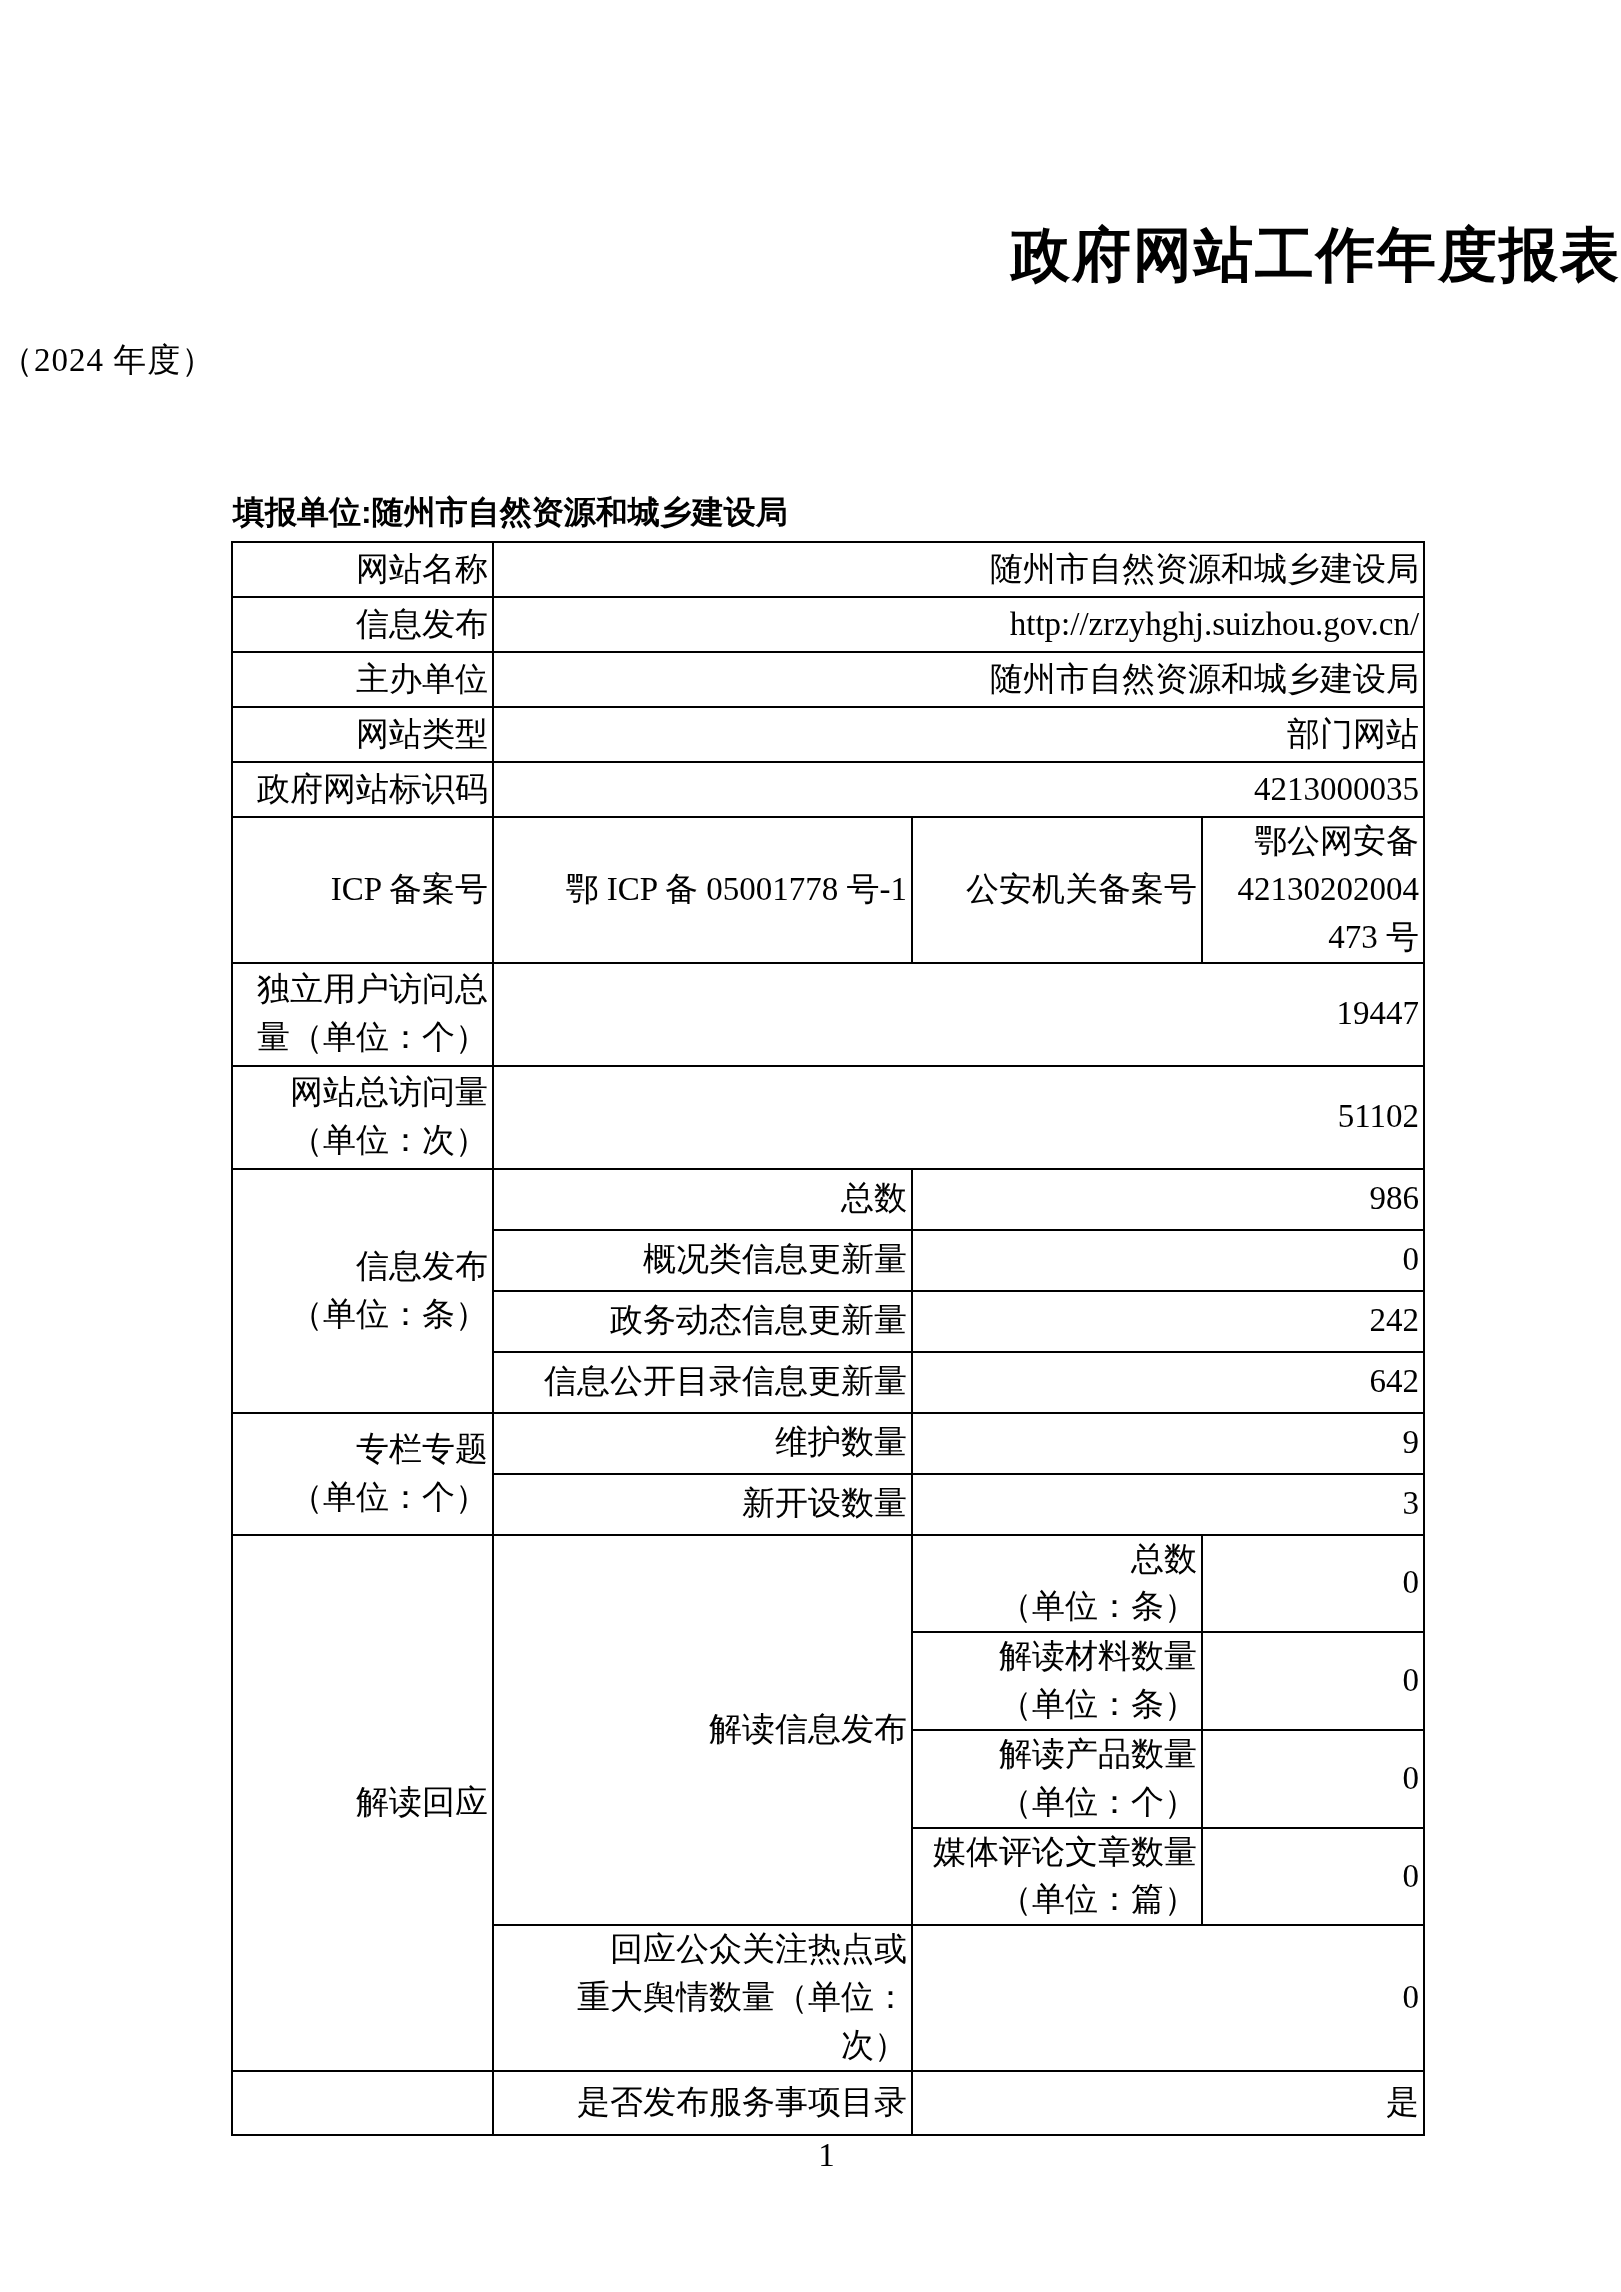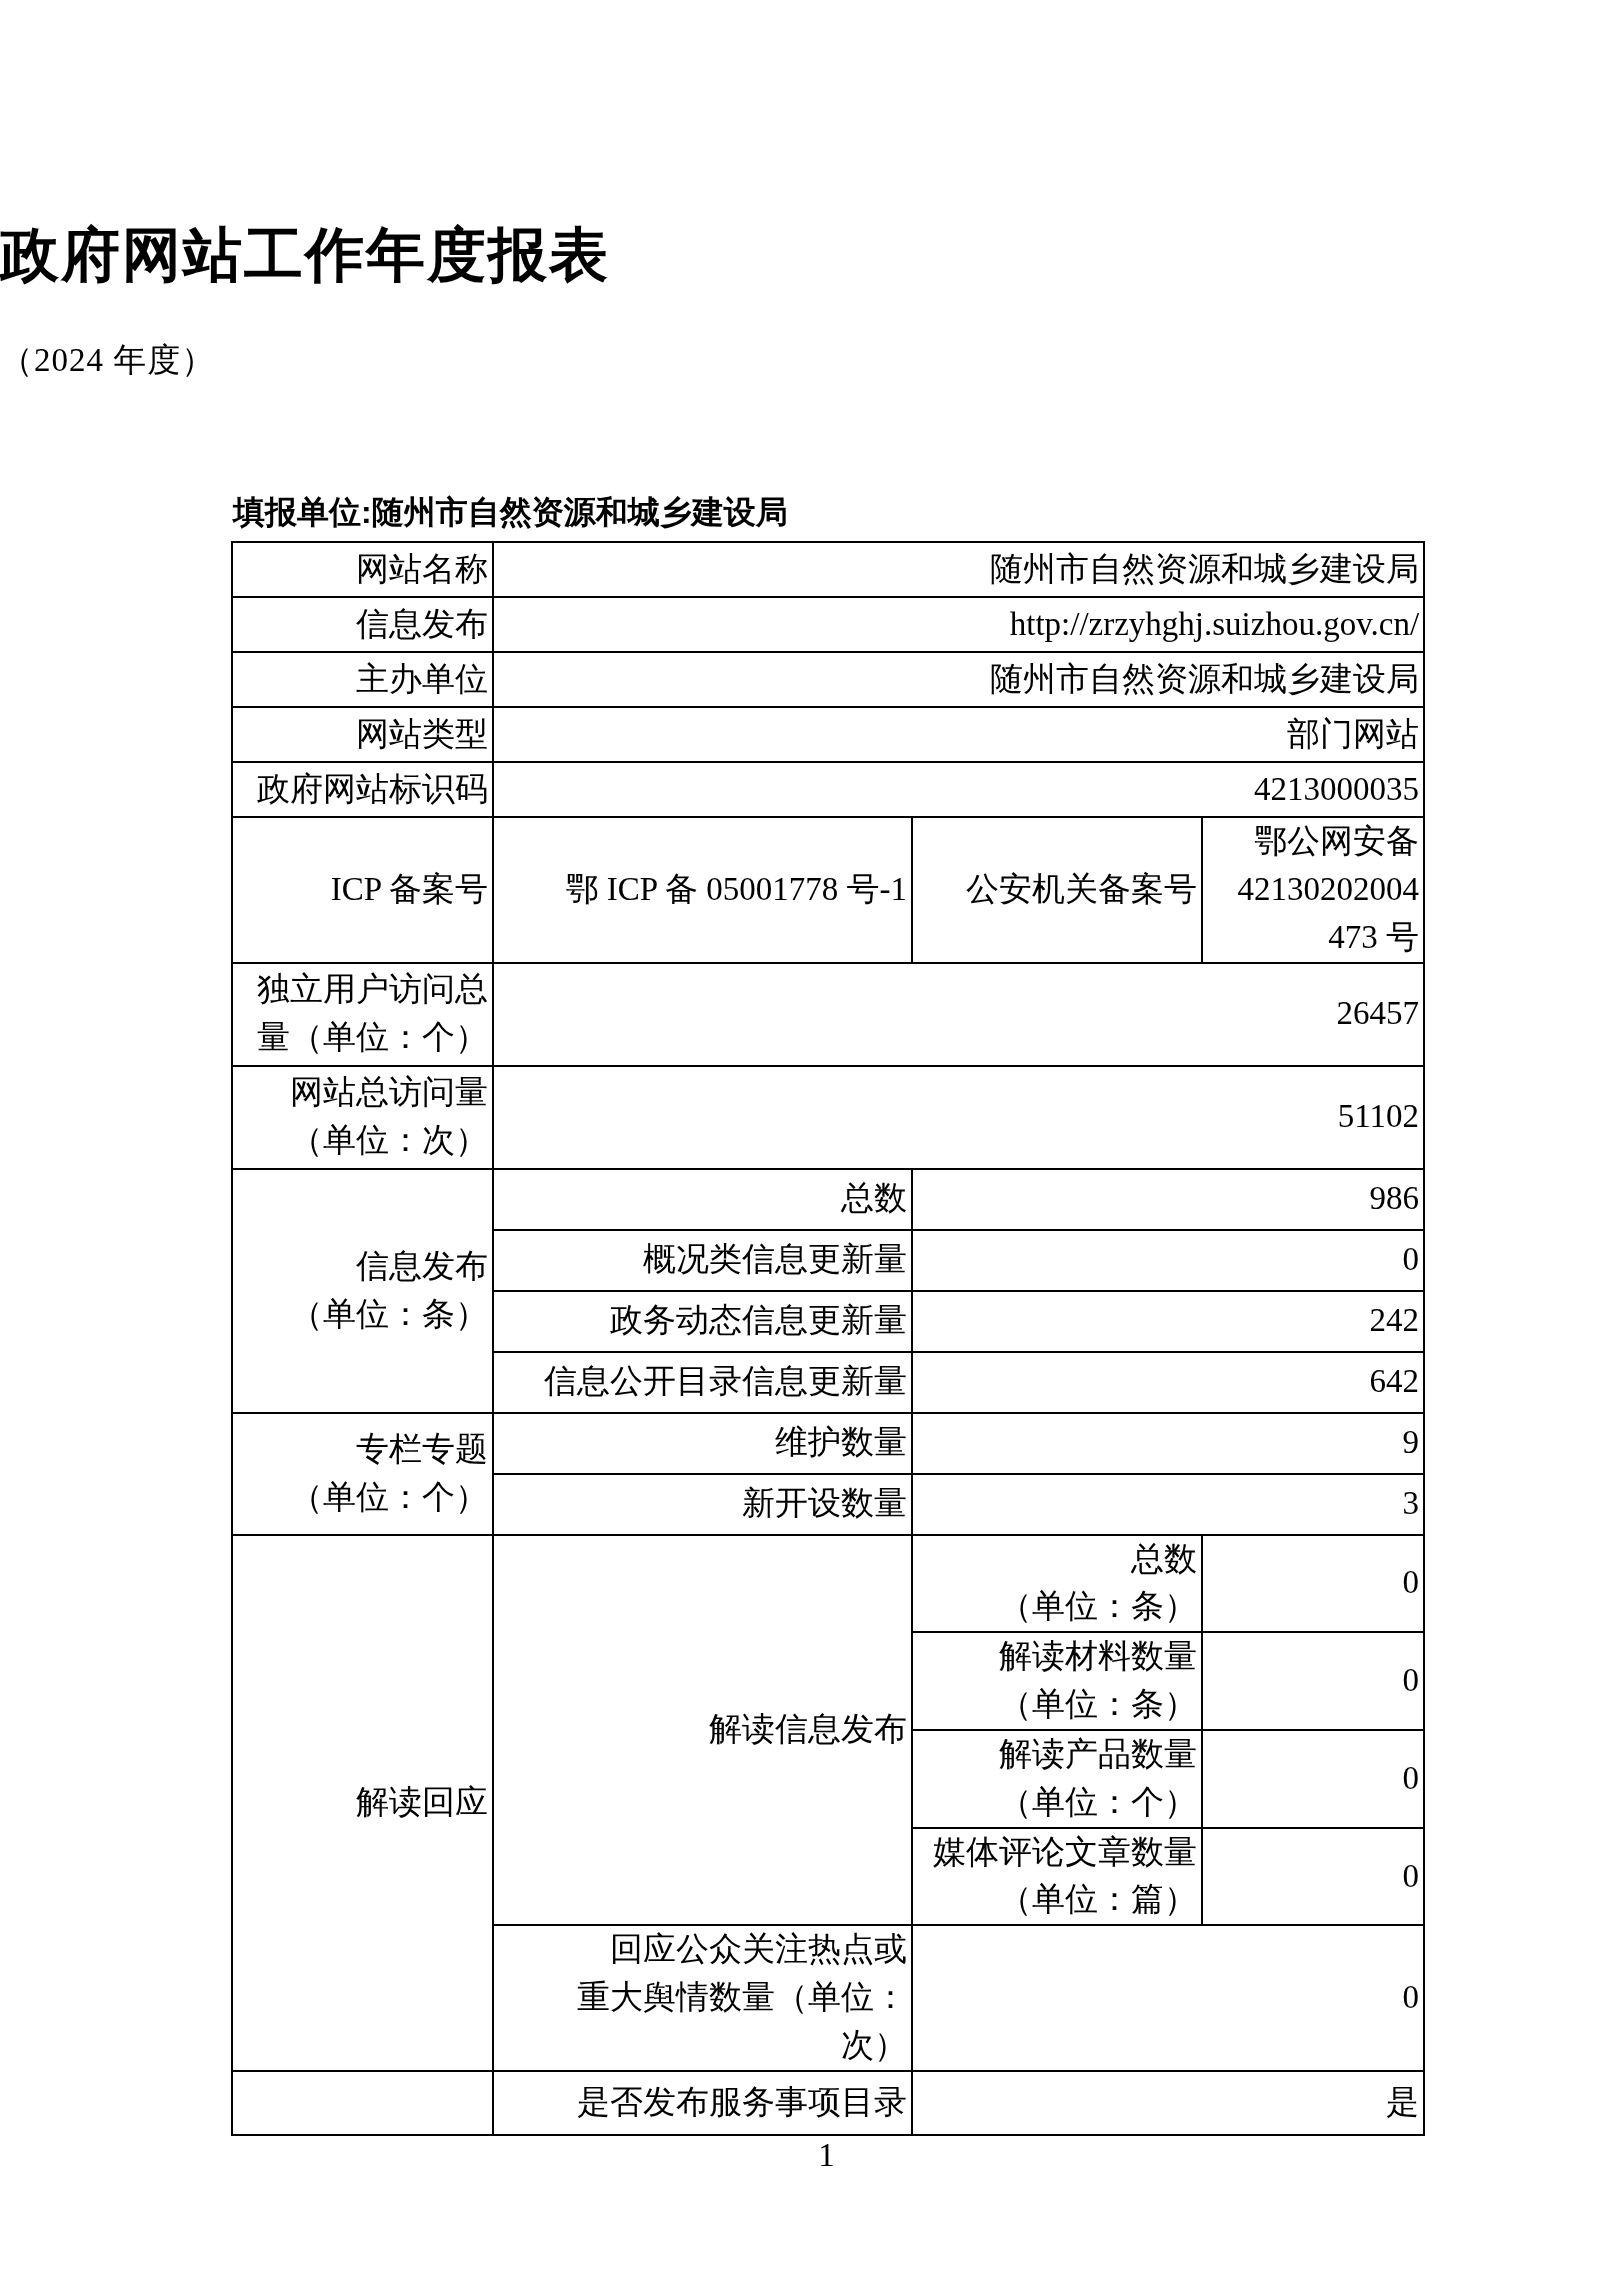--- a/index.html
+++ b/index.html
@@ -4,21 +4,21 @@
 <style>
   html,body{margin:0;padding:0;}
   body{
     width:1621px;height:2293px;
     background:#ffffff;color:#000;
     position:relative;
     font-family:"Liberation Serif","DejaVu Serif",serif;
   }
   .title{
     position:absolute;top:216px;left:0;width:1621px;
-    text-align:left;font-size:59px;font-weight:700;letter-spacing:2px;
+    text-align:right;font-size:59px;font-weight:700;letter-spacing:2px;
     font-family:"Liberation Sans","DejaVu Sans",sans-serif;
   }
   .subtitle{
     position:absolute;top:338px;left:0;width:1621px;
     text-align:left;font-size:33px;letter-spacing:1px;
   }
   .unit-line{
     position:absolute;top:491px;left:233px;
     font-size:32px;font-weight:700;
     font-family:"Liberation Sans","DejaVu Sans",sans-serif;
@@ -89,21 +89,21 @@
     <td>鄂 ICP 备 05001778 号-1</td>
     <td>公安机关备案号</td>
     <td class="pre">鄂公网安备
 42130202004
 473 号</td>
   </tr>
 
   <tr class="h105">
     <td class="pre">独立用户访问总
 量（单位：个）</td>
-    <td colspan="3">26457</td>
+    <td colspan="3">19447</td>
   </tr>
   <tr class="h105">
     <td class="pre">网站总访问量
 （单位：次）</td>
     <td colspan="3">51102</td>
   </tr>
 
   <tr class="h62">
     <td rowspan="4" class="pre">信息发布
 （单位：条）</td>

